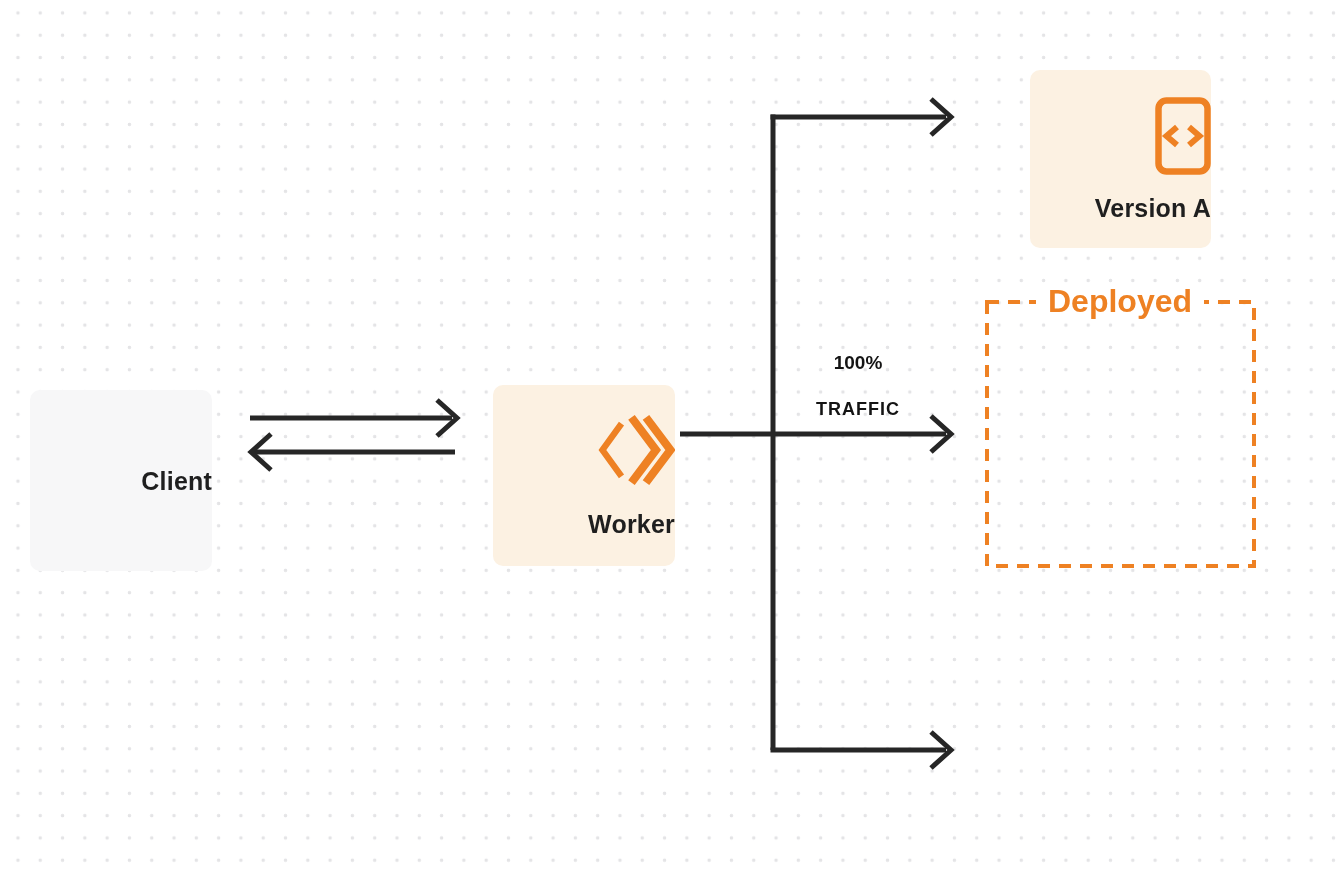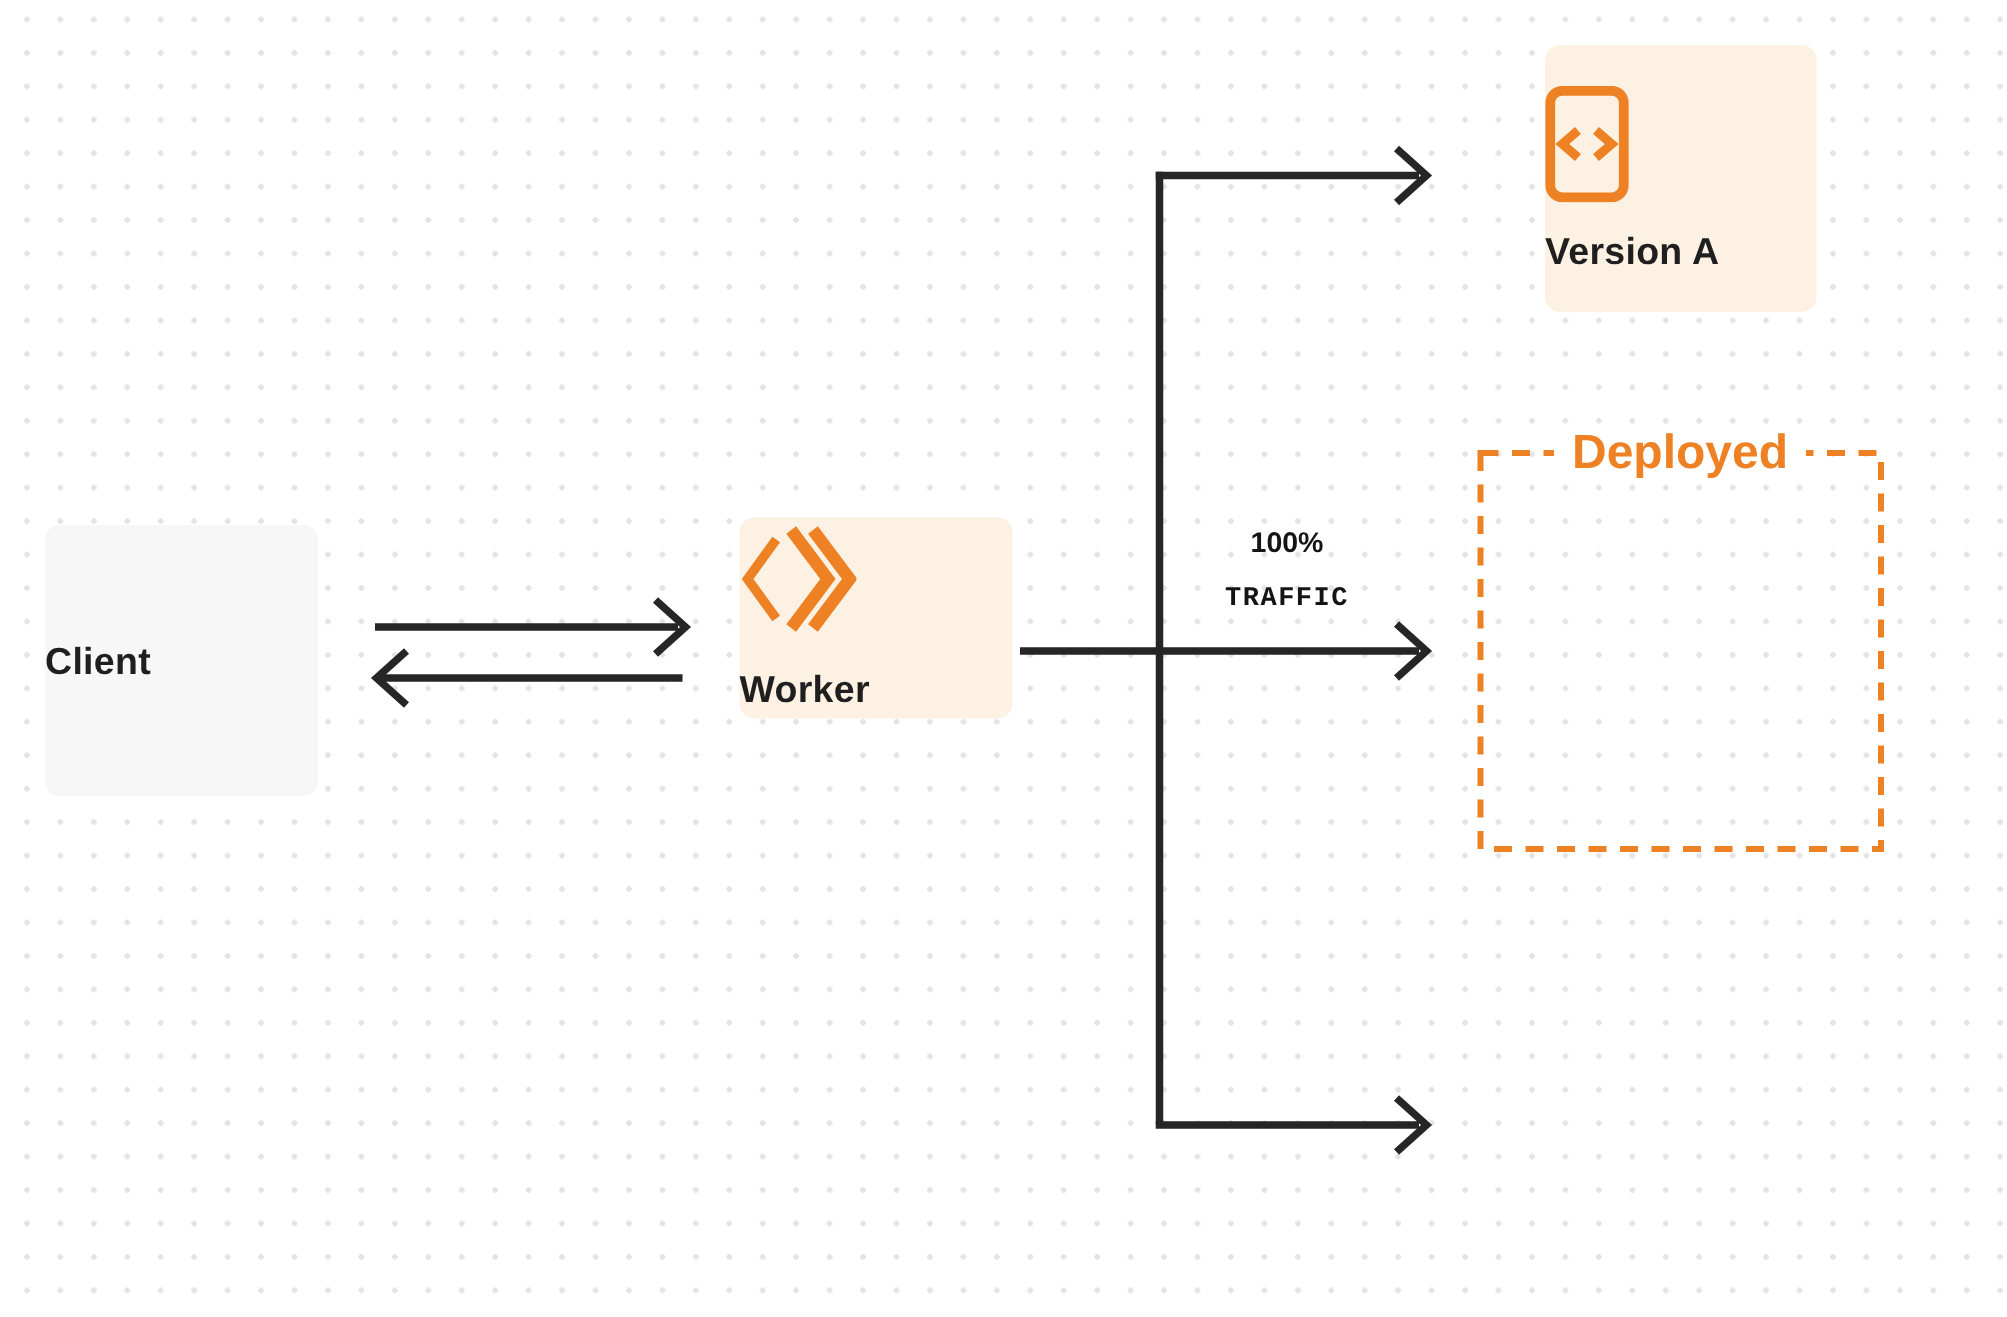--- a/index.html
+++ b/index.html
@@ -21,40 +21,41 @@
     left: 0; top: 0;
     width: 1338px; height: 878px;
     pointer-events: none;
   }
 
   .node {
     position: absolute;
     border-radius: 10px;
     display: flex;
     flex-direction: column;
-    align-items: flex-start;
+    align-items: flex-end;
     justify-content: center;
     font-weight: 700;
     font-size: 25px;
     color: #1f1f1f;
     letter-spacing: 0.2px;
+    margin-top: 40px;
   }
   .node .node-label { line-height: 28px; }
 
   .client-node {
     left: 30px; top: 350px;
     width: 182px; height: 181px;
     background: #f7f7f8;
   }
 
   .cream { background: #fcf1e2; }
 
   .worker-node {
     left: 493px; top: 345px;
-    width: 182px; height: 134px;
+    width: 182px; height: 181px;
     gap: 24px;
   }
 
   .version-node {
     width: 181px; height: 178px;
     gap: 19px;
   }
   .version-a { left: 1030px; top: 30px; }
   .version-b { left: 1030px; top: 345px; }
   .version-c { left: 1030px; top: 661px; }
@@ -83,23 +84,22 @@
   }
   .traffic-label .t1 {
     display: block;
     font-size: 19px;
     line-height: 26px;
   }
   .traffic-label .t2 {
     display: block;
     font-size: 18px;
     line-height: 26px;
-    margin-top: 10px;
+    margin-top: 20px;
     letter-spacing: 1px;
-    font-family: Liberation Mono, monospace;
   }
 
   .icon-box { display: flex; align-items: center; justify-content: center; }
 </style>
 </head>
 <body>
 
 <div class="canvas">
 
   <svg class="overlay" viewBox="0 0 1338 878">

